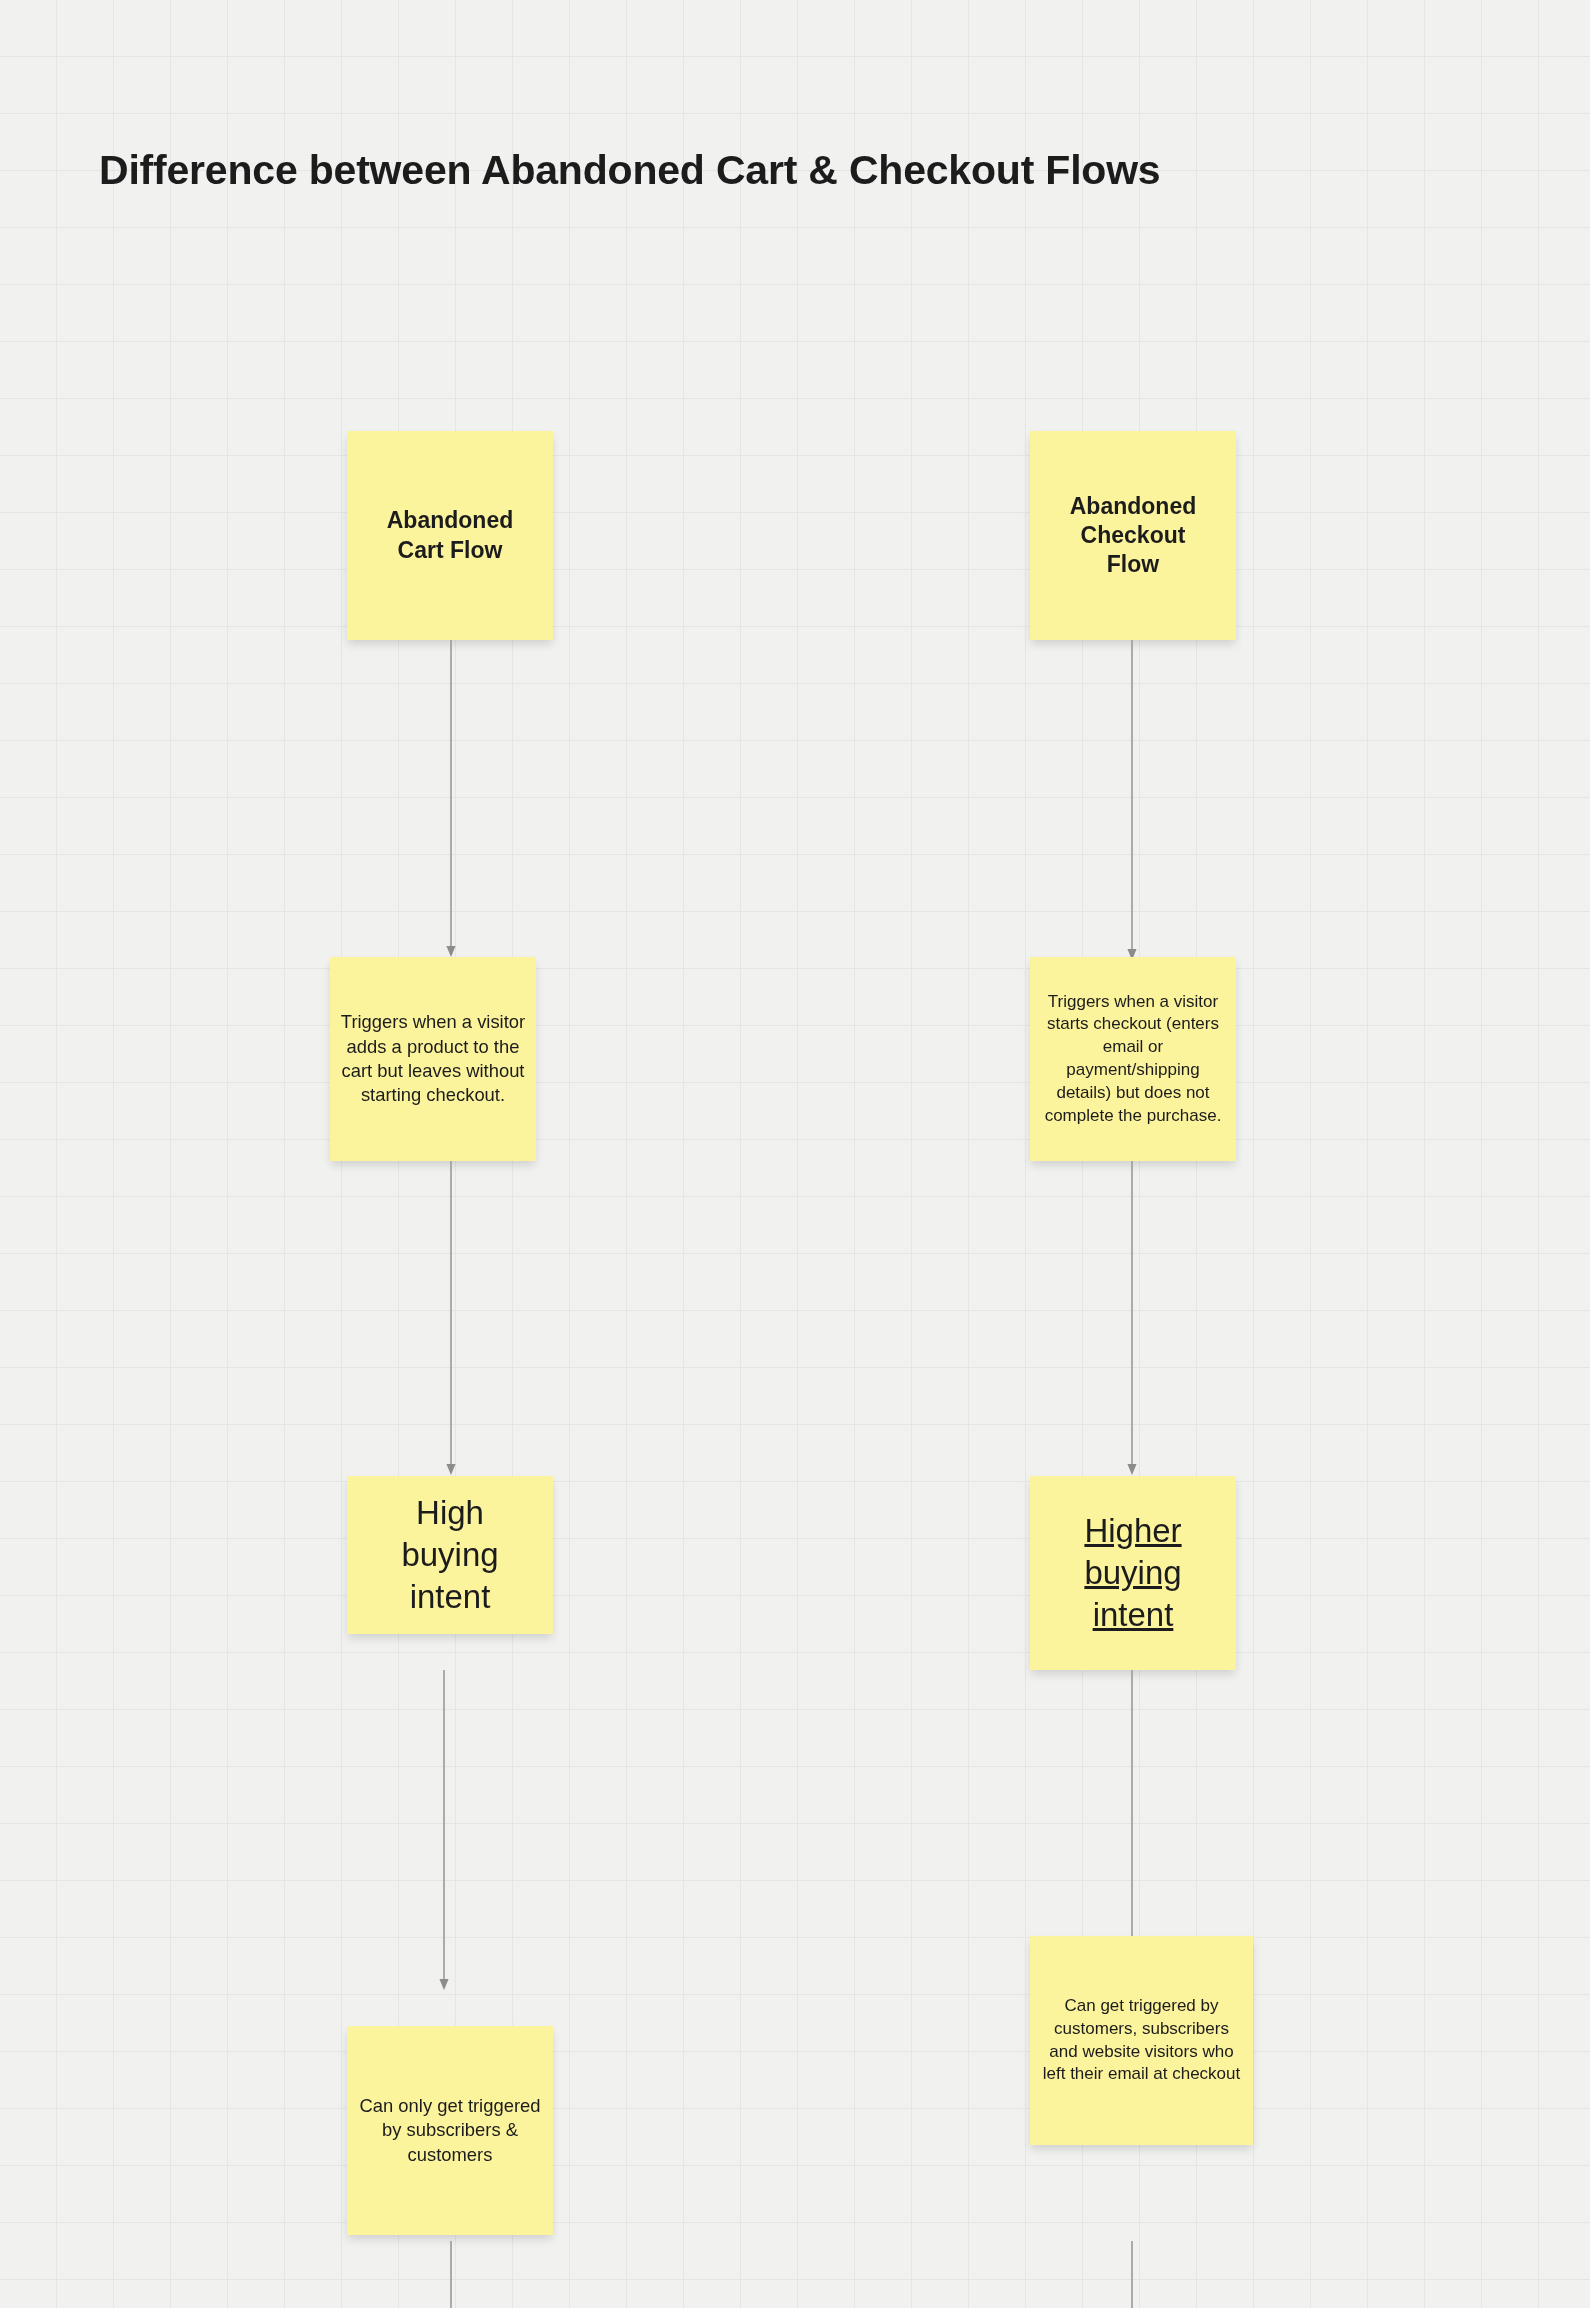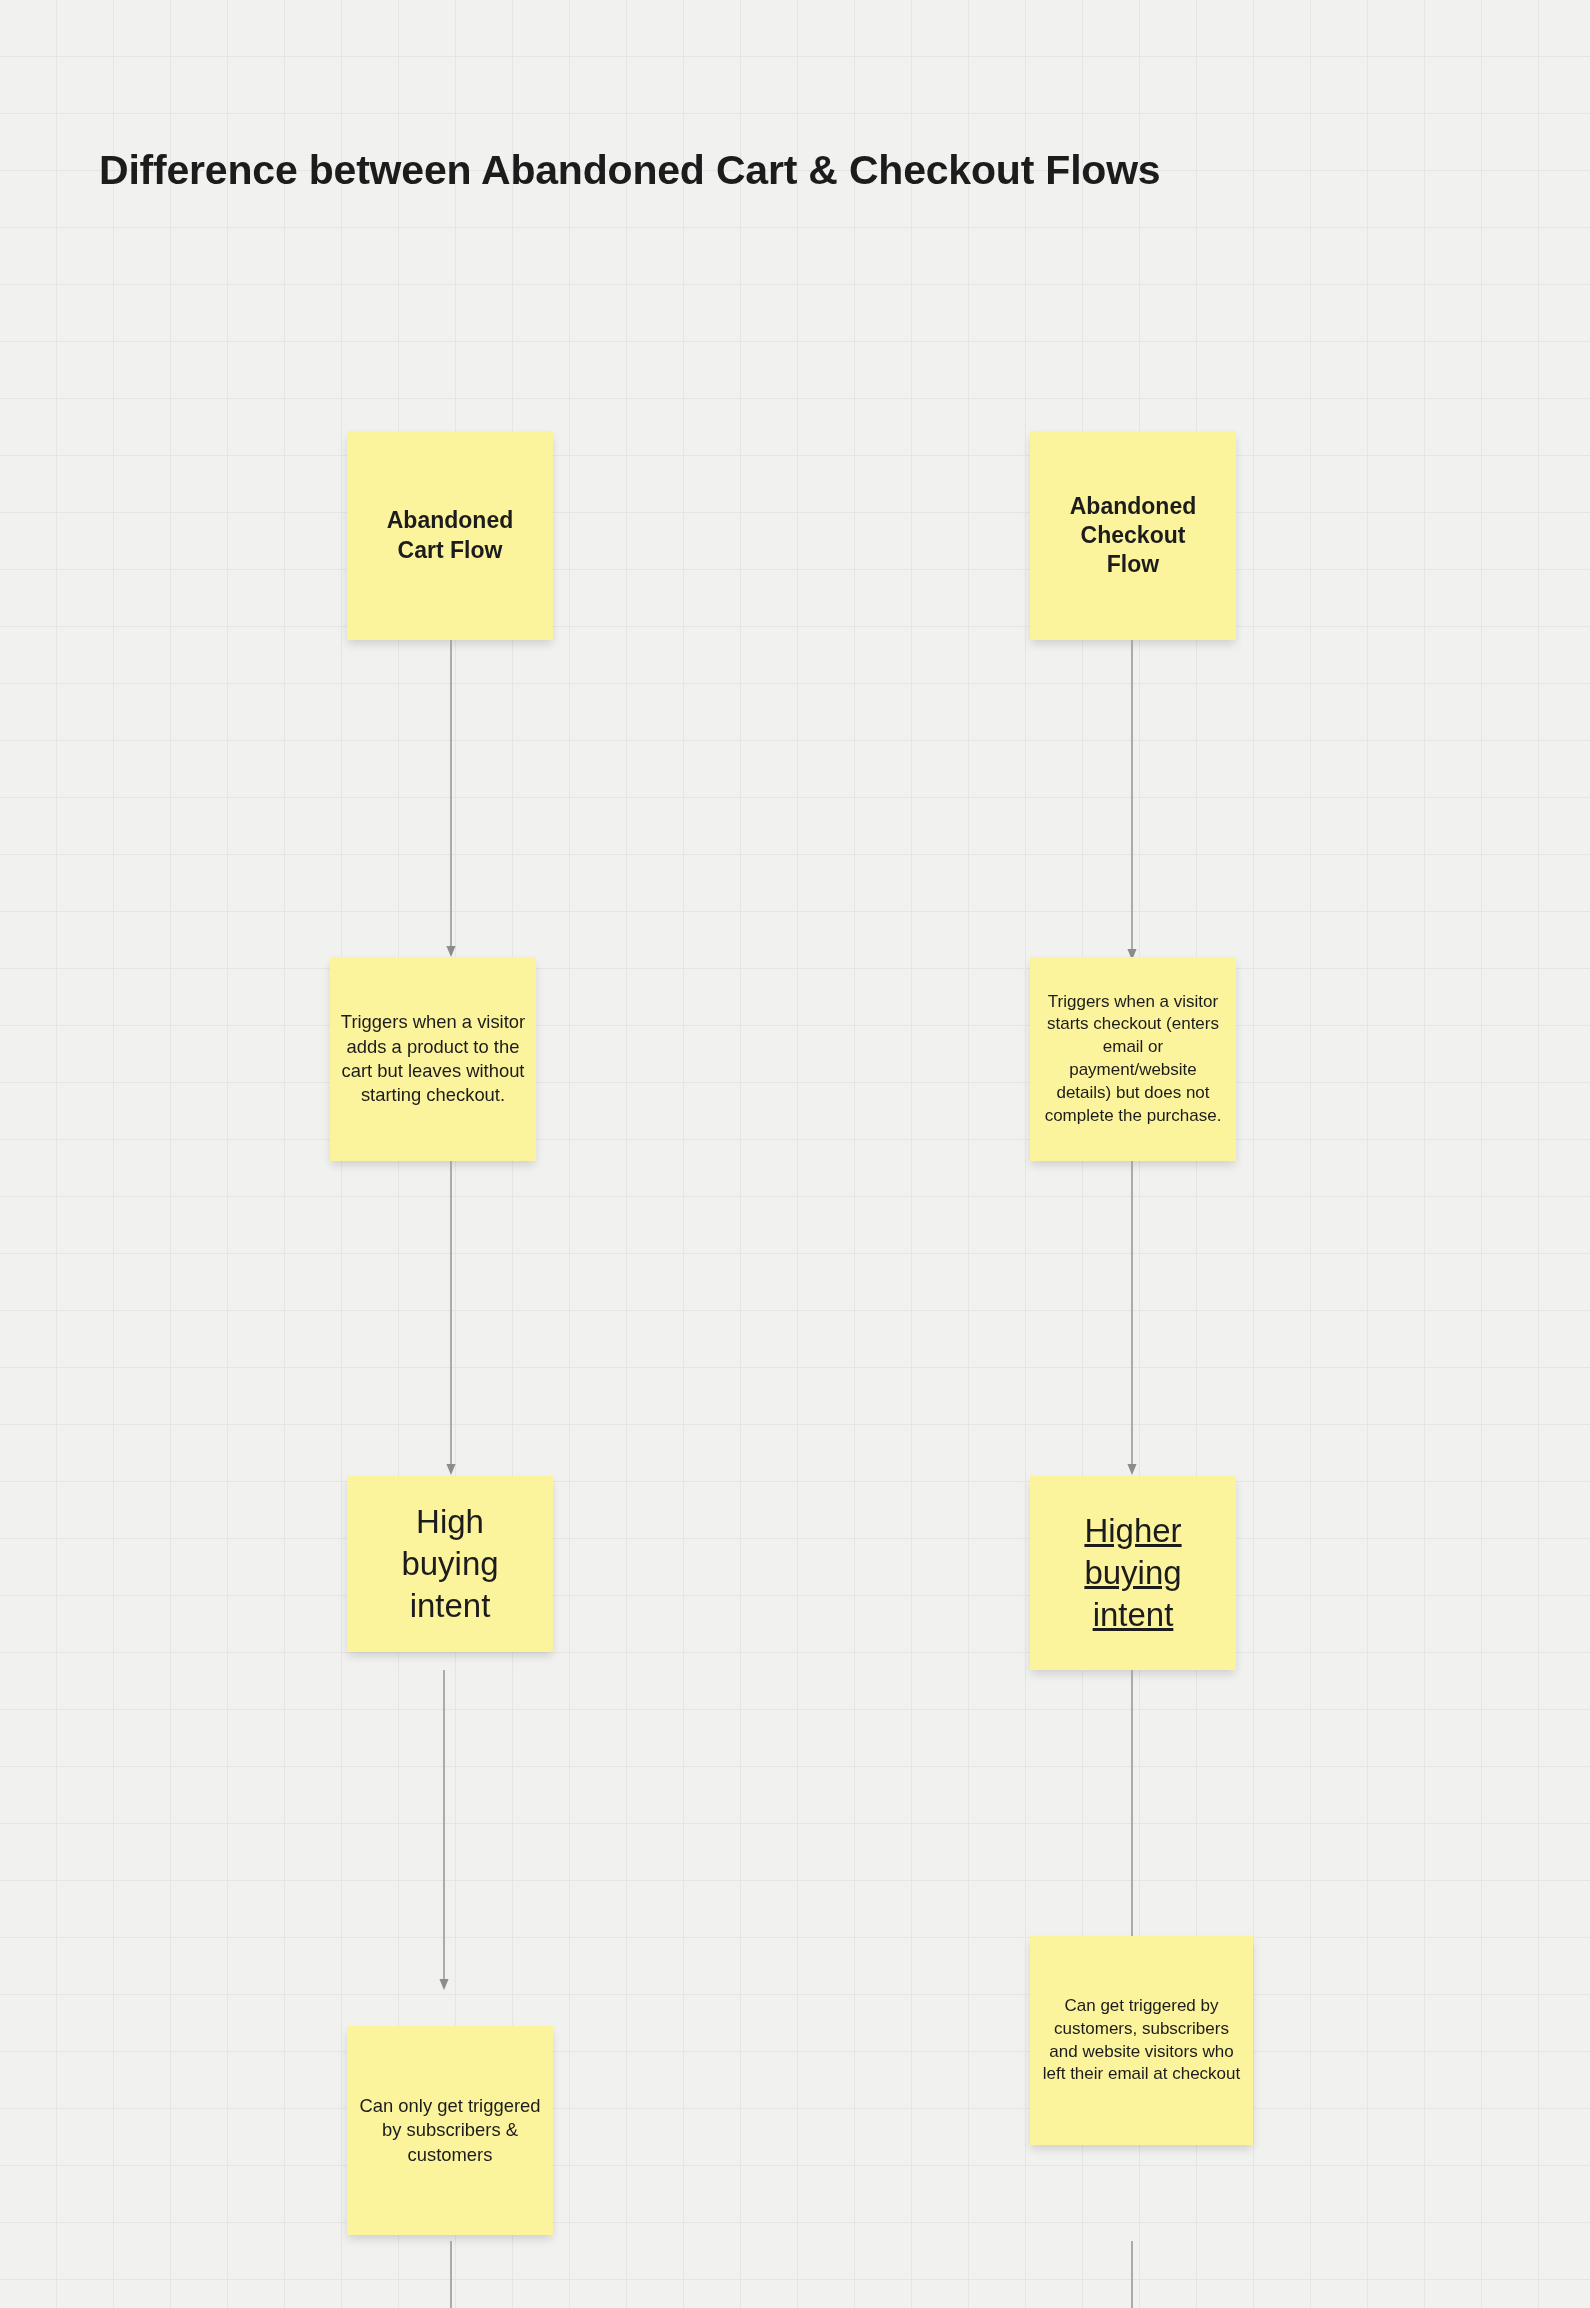--- a/index.html
+++ b/index.html
@@ -121,21 +121,21 @@
 
   <div class="note body-sm" style="left:330px; top:957px; width:206px; height:204px;">
     <div class="note-text">Triggers when a visitor adds a product to the cart but leaves without starting checkout.</div>
   </div>
 
   <svg class="connector" style="left:443px; top:1161px; width:16px; height:314px;" viewBox="0 0 16 316">
     <line x1="8" y1="0" x2="8" y2="308"></line>
     <polygon points="8,316 3.4,305 12.6,305"></polygon>
   </svg>
 
-  <div class="note big" style="left:347px; top:1476px; width:206px; height:176px;">
+  <div class="note big" style="left:347px; top:1476px; width:206px; height:158px;">
     <div class="note-text">High
 buying
 intent</div>
   </div>
 
   <svg class="connector" style="left:436px; top:1670px; width:16px; height:320px;" viewBox="0 0 16 322">
     <line x1="8" y1="0" x2="8" y2="314"></line>
     <polygon points="8,322 3.4,311 12.6,311"></polygon>
   </svg>
 
@@ -152,21 +152,21 @@
 Checkout
 Flow</div>
   </div>
 
   <svg class="connector" style="left:1124px; top:640px; width:16px; height:320px;" viewBox="0 0 16 322">
     <line x1="8" y1="0" x2="8" y2="314"></line>
     <polygon points="8,322 3.4,311 12.6,311"></polygon>
   </svg>
 
   <div class="note body-xs" style="left:1030px; top:957px; width:206px; height:204px;">
-    <div class="note-text">Triggers when a visitor starts checkout (enters email or payment/website details) but does not complete the purchase.</div>
+    <div class="note-text">Triggers when a visitor starts checkout (enters email or payment/shipping details) but does not complete the purchase.</div>
   </div>
 
   <svg class="connector" style="left:1124px; top:1161px; width:16px; height:314px;" viewBox="0 0 16 316">
     <line x1="8" y1="0" x2="8" y2="308"></line>
     <polygon points="8,316 3.4,305 12.6,305"></polygon>
   </svg>
 
   <div class="note big" style="left:1030px; top:1476px; width:206px; height:194px;text-decoration:underline;">
     <div class="note-text">Higher
 buying

